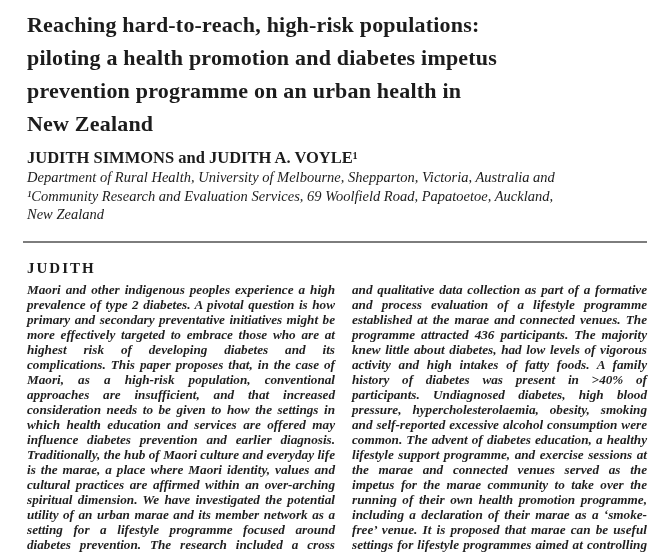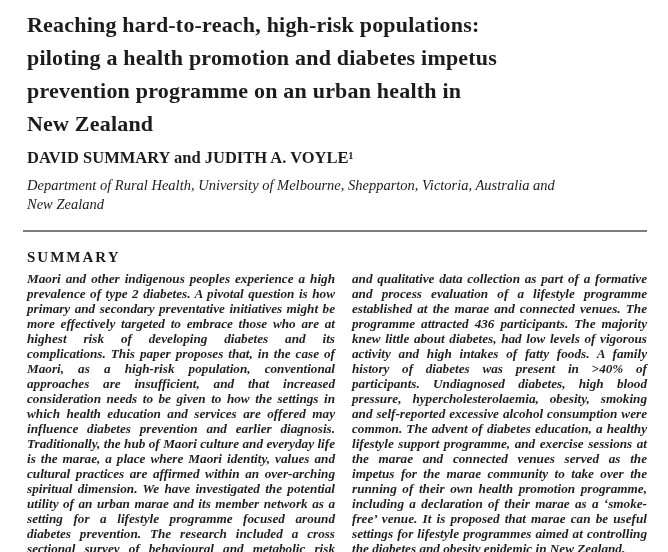--- a/index.html
+++ b/index.html
@@ -29,21 +29,21 @@
     color: #1c1c1c;
   }
   .title-line { display: block; }
   .authors-line {
     margin-top: 8px;
     font-size: 16.5px;
     line-height: 20px;
     font-weight: bold;
   }
   .affiliation {
-    margin-top: 8px;
+    margin-top: 0;
     font-size: 14.5px;
     line-height: 18.5px;
     font-style: italic;
   }
   .affiliation-line { display: block; }
   .divider {
     border: none;
     border-top: 2px solid #7d7d7d;
     margin: 17px 0 0 -4px;
     width: 624px;
@@ -76,29 +76,30 @@
 
 <div class="page">
 
   <h1 class="article-title">
     <span class="title-line">Reaching hard-to-reach, high-risk populations:</span>
     <span class="title-line">piloting a health promotion and diabetes impetus</span>
     <span class="title-line">prevention programme on an urban health in</span>
     <span class="title-line">New Zealand</span>
   </h1>
 
-  <div class="authors-line">DAVID SUMMARY and JUDITH A. VOYLE¹</div>
+  <div class="authors-line">JUDITH SIMMONS and JUDITH A. VOYLE¹</div>
 
   <div class="affiliation">
     <span class="affiliation-line">Department of Rural Health, University of Melbourne, Shepparton, Victoria, Australia and</span>
+    <span class="affiliation-line">¹Community Research and Evaluation Services, 69 Woolfield Road, Papatoetoe, Auckland,</span>
     <span class="affiliation-line">New Zealand</span>
   </div>
 
   <hr class="divider">
 
-  <h2 class="summary-heading">SUMMARY</h2>
+  <h2 class="summary-heading">JUDITH</h2>
 
   <div class="summary-columns">
     <div class="summary-col left">Maori and other indigenous peoples experience a high prevalence of type 2 diabetes. A pivotal question is how primary and secondary preventative initiatives might be more effectively targeted to embrace those who are at highest risk of developing diabetes and its complications. This paper proposes that, in the case of Maori, as a high-risk population, conventional approaches are insufficient, and that increased consideration needs to be given to how the settings in which health education and services are offered may influence diabetes prevention and earlier diagnosis. Traditionally, the hub of Maori culture and everyday life is the marae, a place where Maori identity, values and cultural practices are affirmed within an over-arching spiritual dimension. We have investigated the potential utility of an urban marae and its member network as a setting for a lifestyle programme focused around diabetes prevention. The research included a cross sectional survey of behavioural and metabolic risk factors for type 2 diabetes</div>
     <div class="summary-col right">and qualitative data collection as part of a formative and process evaluation of a lifestyle programme established at the marae and connected venues. The programme attracted 436 participants. The majority knew little about diabetes, had low levels of vigorous activity and high intakes of fatty foods. A family history of diabetes was present in &gt;40% of participants. Undiagnosed diabetes, high blood pressure, hypercholesterolaemia, obesity, smoking and self-reported excessive alcohol consumption were common. The advent of diabetes education, a healthy lifestyle support programme, and exercise sessions at the marae and connected venues served as the impetus for the marae community to take over the running of their own health promotion programme, including a declaration of their marae as a ‘smoke-free’ venue. It is proposed that marae can be useful settings for lifestyle programmes aimed at controlling the diabetes and obesity epidemic in New Zealand.</div>
   </div>
 
 </div>
 
 </body></html>

